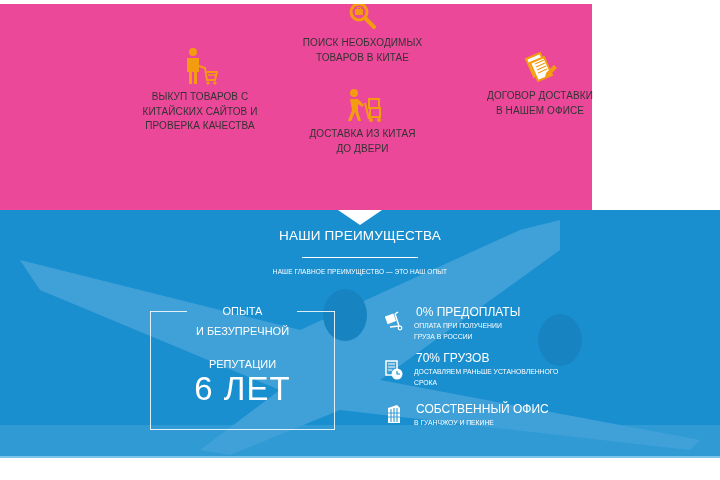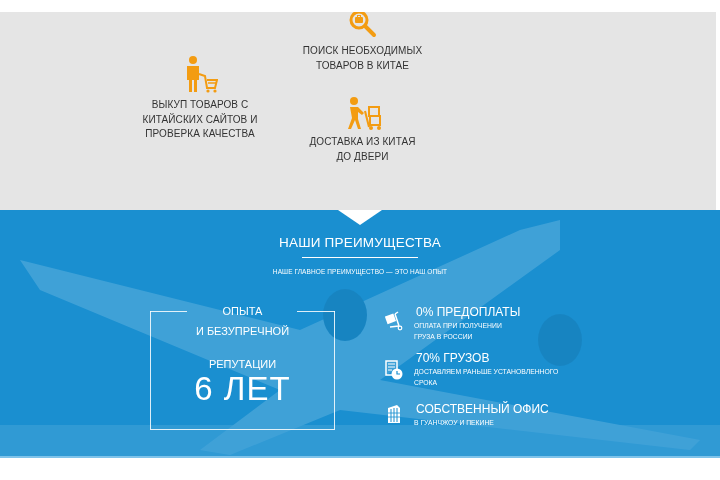--- a/index.html
+++ b/index.html
@@ -1,31 +1,31 @@
 <!DOCTYPE html>
 <html><head>
 <meta charset="utf-8">
 <style>
   * { margin:0; padding:0; box-sizing:border-box; }
   html, body { width:720px; height:480px; overflow:hidden; background:#ffffff; font-family:"Liberation Sans", "DejaVu Sans", sans-serif; }
   .page { position:relative; width:720px; height:480px; }
 
   
-  .services { position:absolute; left:0; top:12px; width:716px; height:210px; background:#e5e5e5; }
+  .services { position:absolute; left:0; top:4px; width:592px; height:210px; background:#ec4899; }
   .svc { position:absolute; text-align:center; color:#333; font-size:10px; line-height:14.5px; letter-spacing:0.1px; }
   .svc .icon { display:block; margin:0 auto 4px; }
   .svc-label { display:block; white-space:pre-line; text-transform:uppercase; }
 
   
   .adv { position:absolute; left:0; top:210px; width:720px; height:247px; background:#1a8fd0; overflow:hidden; }
   .adv .plane { position:absolute; left:0; top:0; width:720px; height:247px; opacity:0.16; }
   .arrow-notch { position:absolute; left:338px; top:210px; width:0; height:0; border-left:22px solid transparent; border-right:22px solid transparent; border-top:15px solid #fff; }
   .adv-bottom { position:absolute; left:0; top:456px; width:720px; height:2px; background:#7fc3ea; }
 
-  .adv-title { position:absolute; left:0; top:235px; width:720px; text-align:center; color:#fff; font-size:13.5px; letter-spacing:0.2px; }
+  .adv-title { position:absolute; left:0; top:228px; width:720px; text-align:center; color:#fff; font-size:13.5px; letter-spacing:0.2px; }
   .adv-title-line { position:absolute; left:302px; top:257px; width:116px; height:1px; background:#ffffff; }
   .adv-subtitle { position:absolute; left:0; top:268px; width:720px; text-align:center; color:#fff; font-size:6.5px; letter-spacing:0.1px; }
 
   .exp-box { position:absolute; left:150px; top:311px; width:185px; height:119px; border:1px solid rgba(255,255,255,0.85); border-top:none; }
   .exp-top-left { position:absolute; left:150px; top:311px; width:37px; height:1px; background:rgba(255,255,255,0.85); }
   .exp-top-right { position:absolute; left:297px; top:311px; width:38px; height:1px; background:rgba(255,255,255,0.85); }
   .exp-line { position:absolute; left:150px; width:185px; text-align:center; color:#fff; font-size:11px; }
   .exp-big { position:absolute; left:150px; top:370px; width:185px; text-align:center; color:#fff; font-size:33px; letter-spacing:1px; }
 
   .feat { position:absolute; left:385px; color:#fff; }
@@ -72,20 +72,33 @@
         <path d="M17 18 l6 2 l2 12 h8 l2 -8 h-10" fill="none" stroke="#f39c12" stroke-width="2"></path>
         <circle cx="26" cy="35" r="1.6" fill="#f39c12"></circle>
         <circle cx="33" cy="35" r="1.6" fill="#f39c12"></circle>
         <line x1="26" y1="27" x2="34" y2="27" stroke="#f39c12" stroke-width="1.5"></line>
       </svg>
       <span class="svc-label" style="margin-top:4px;">ВЫКУП ТОВАРОВ С
 КИТАЙСКИХ САЙТОВ И
 ПРОВЕРКА КАЧЕСТВА</span>
     </div>
 
+    <div class="svc" style="left:460px; top:47px; width:160px;">
+      <svg class="icon" width="36" height="32" viewBox="0 0 36 32">
+        <path d="M4 8 l14 -6 l8 18 l-14 6 z" fill="#fff" stroke="#f39c12" stroke-width="2"></path>
+        <path d="M8 12 l14 -6 l8 18 l-14 6 z" fill="#fff" stroke="#f39c12" stroke-width="2"></path>
+        <line x1="13" y1="13" x2="22" y2="9" stroke="#f39c12" stroke-width="1.3"></line>
+        <line x1="14" y1="16" x2="23" y2="12" stroke="#f39c12" stroke-width="1.3"></line>
+        <line x1="15" y1="19" x2="24" y2="15" stroke="#f39c12" stroke-width="1.3"></line>
+        <line x1="16" y1="22" x2="25" y2="18" stroke="#f39c12" stroke-width="1.3"></line>
+        <path d="M24 22 l8 -8 l3 3 l-8 8 l-4 1 z" fill="#f39c12"></path>
+      </svg>
+      <span class="svc-label" style="margin-top:6px;">ДОГОВОР ДОСТАВКИ
+В НАШЕМ ОФИСЕ</span>
+    </div>
 
   </section>
 
   <section class="adv">
     <svg class="plane" viewBox="0 0 720 247" preserveAspectRatio="none">
       <path d="M20 50 L300 120 L520 20 L560 10 L560 40 L380 170 L700 230 L690 240 L340 200 L230 245 L200 240 L280 180 L40 80 Z" fill="#ffffff"></path>
       <ellipse cx="560" cy="130" rx="22" ry="26" fill="#0b4f7a"></ellipse>
       <ellipse cx="345" cy="105" rx="22" ry="26" fill="#0b4f7a"></ellipse>
       <rect x="0" y="215" width="720" height="32" fill="#ffffff" opacity="0.6"></rect>
     </svg>

